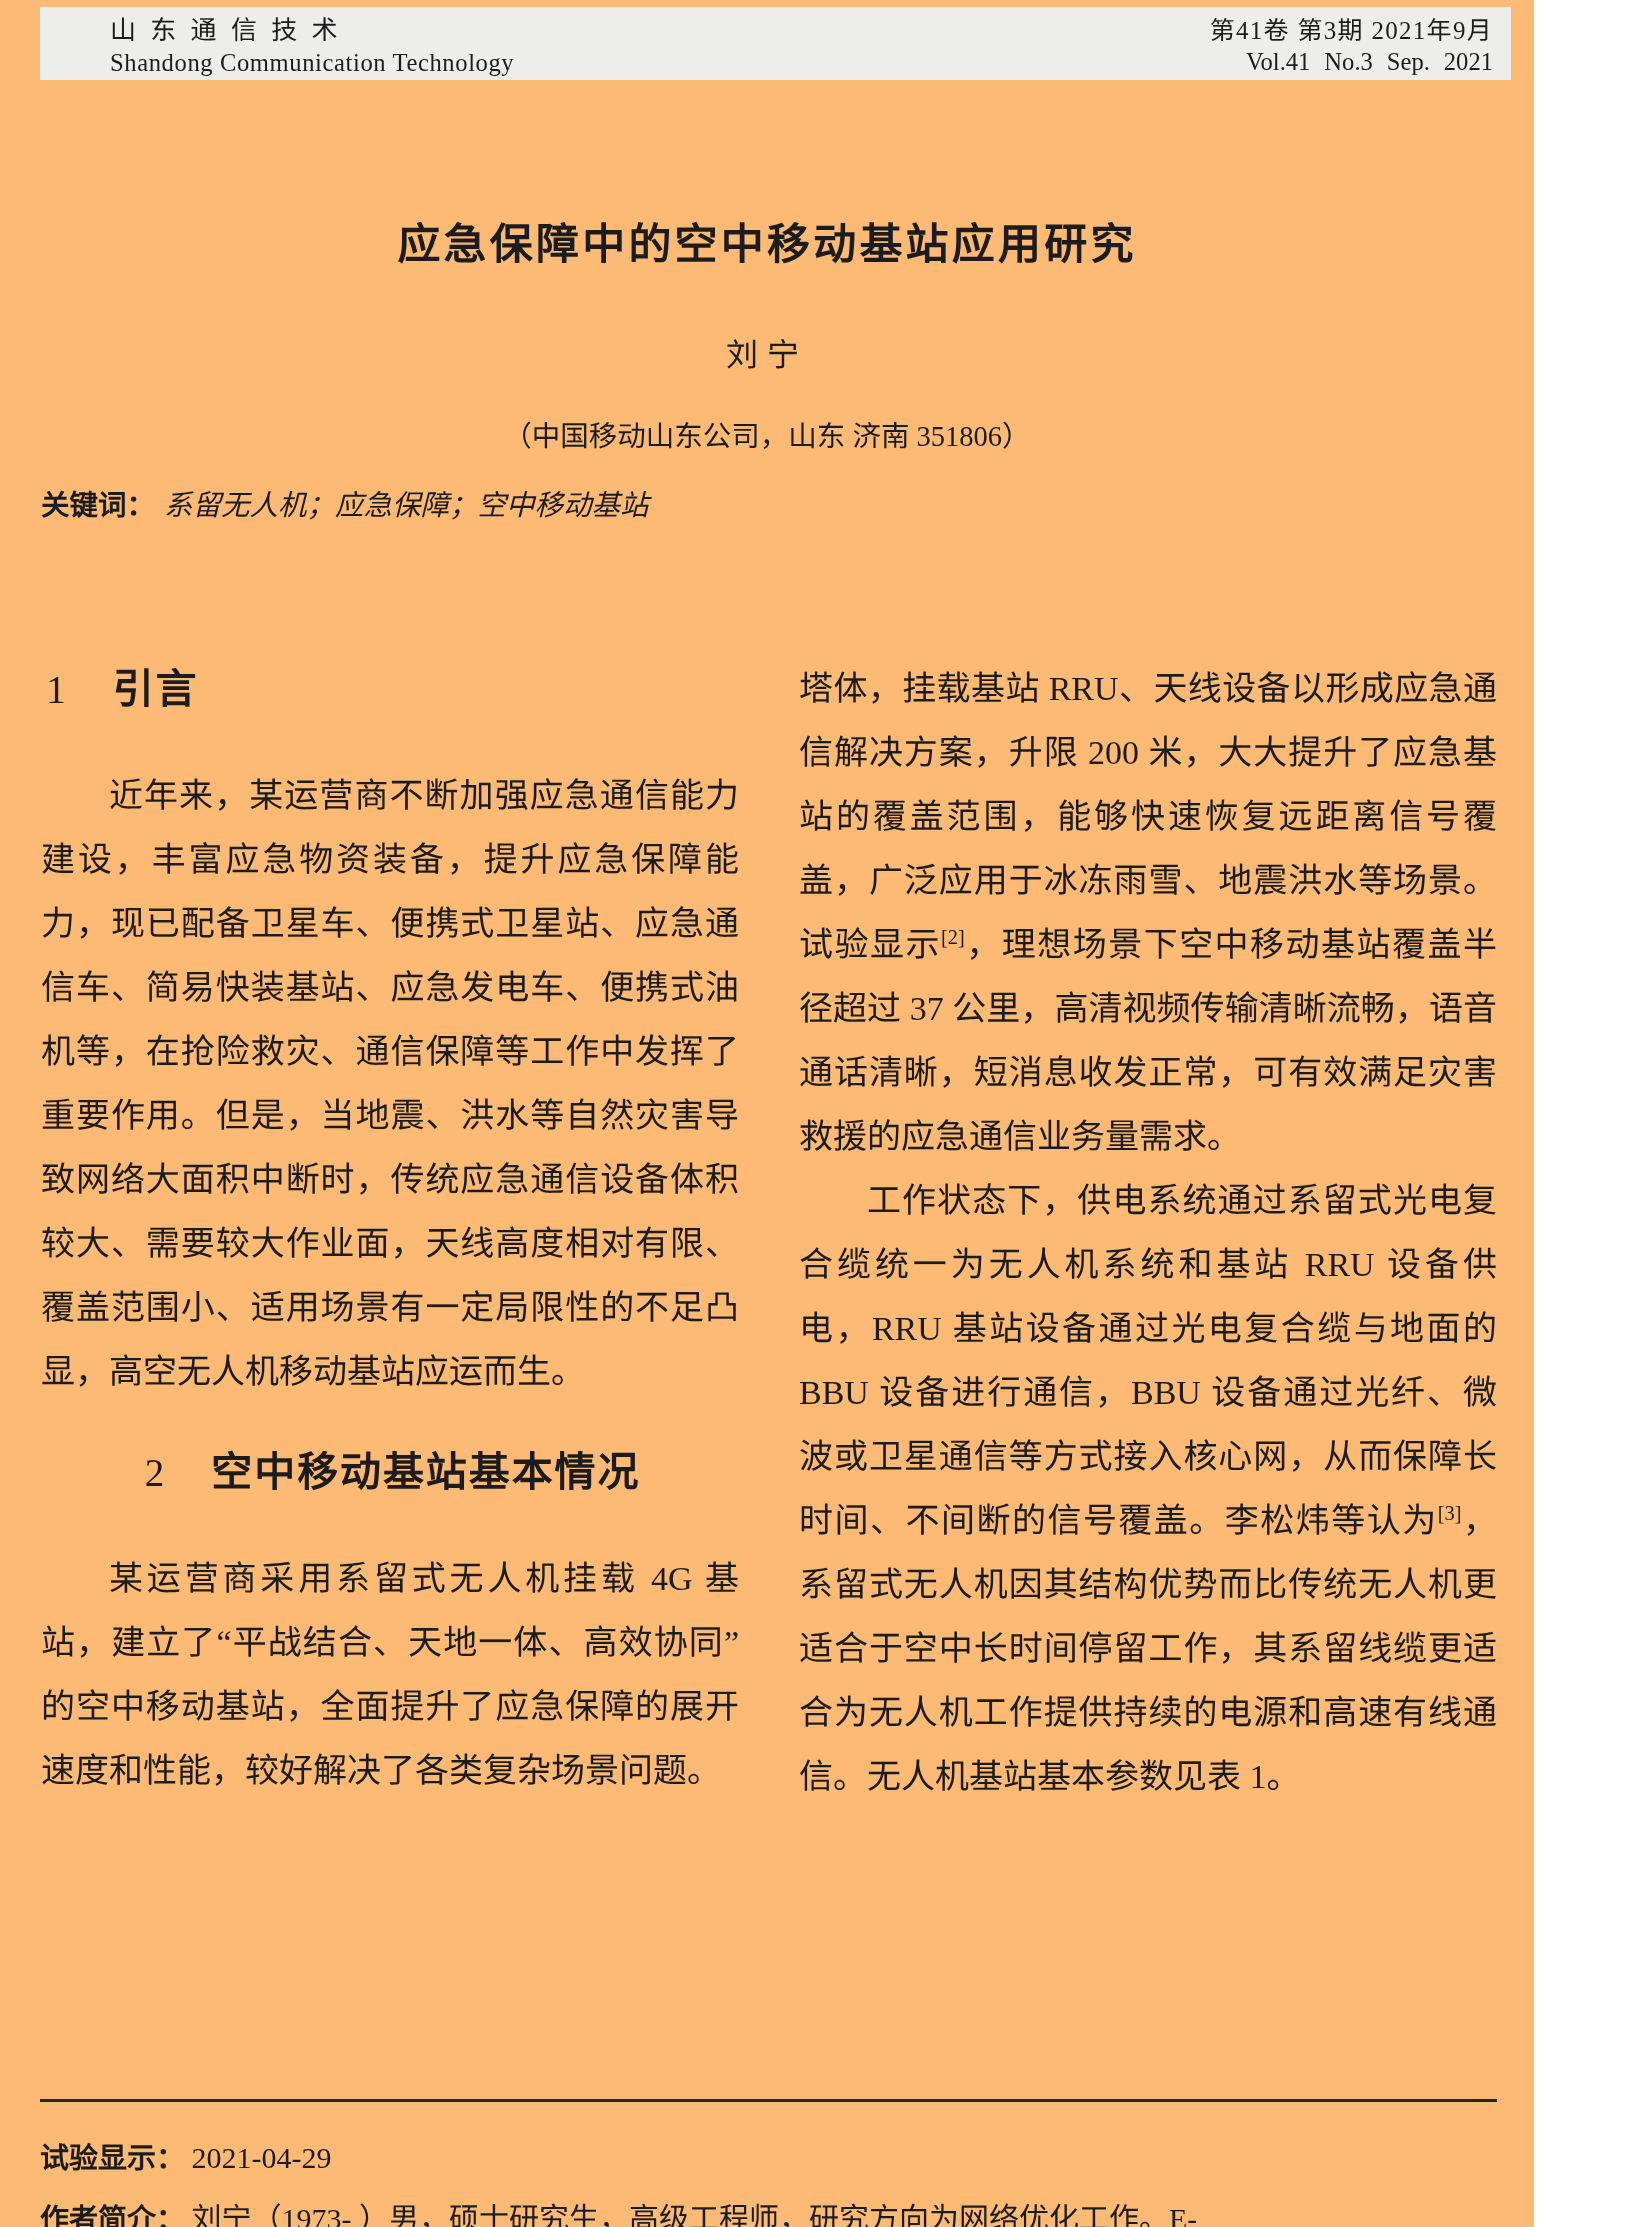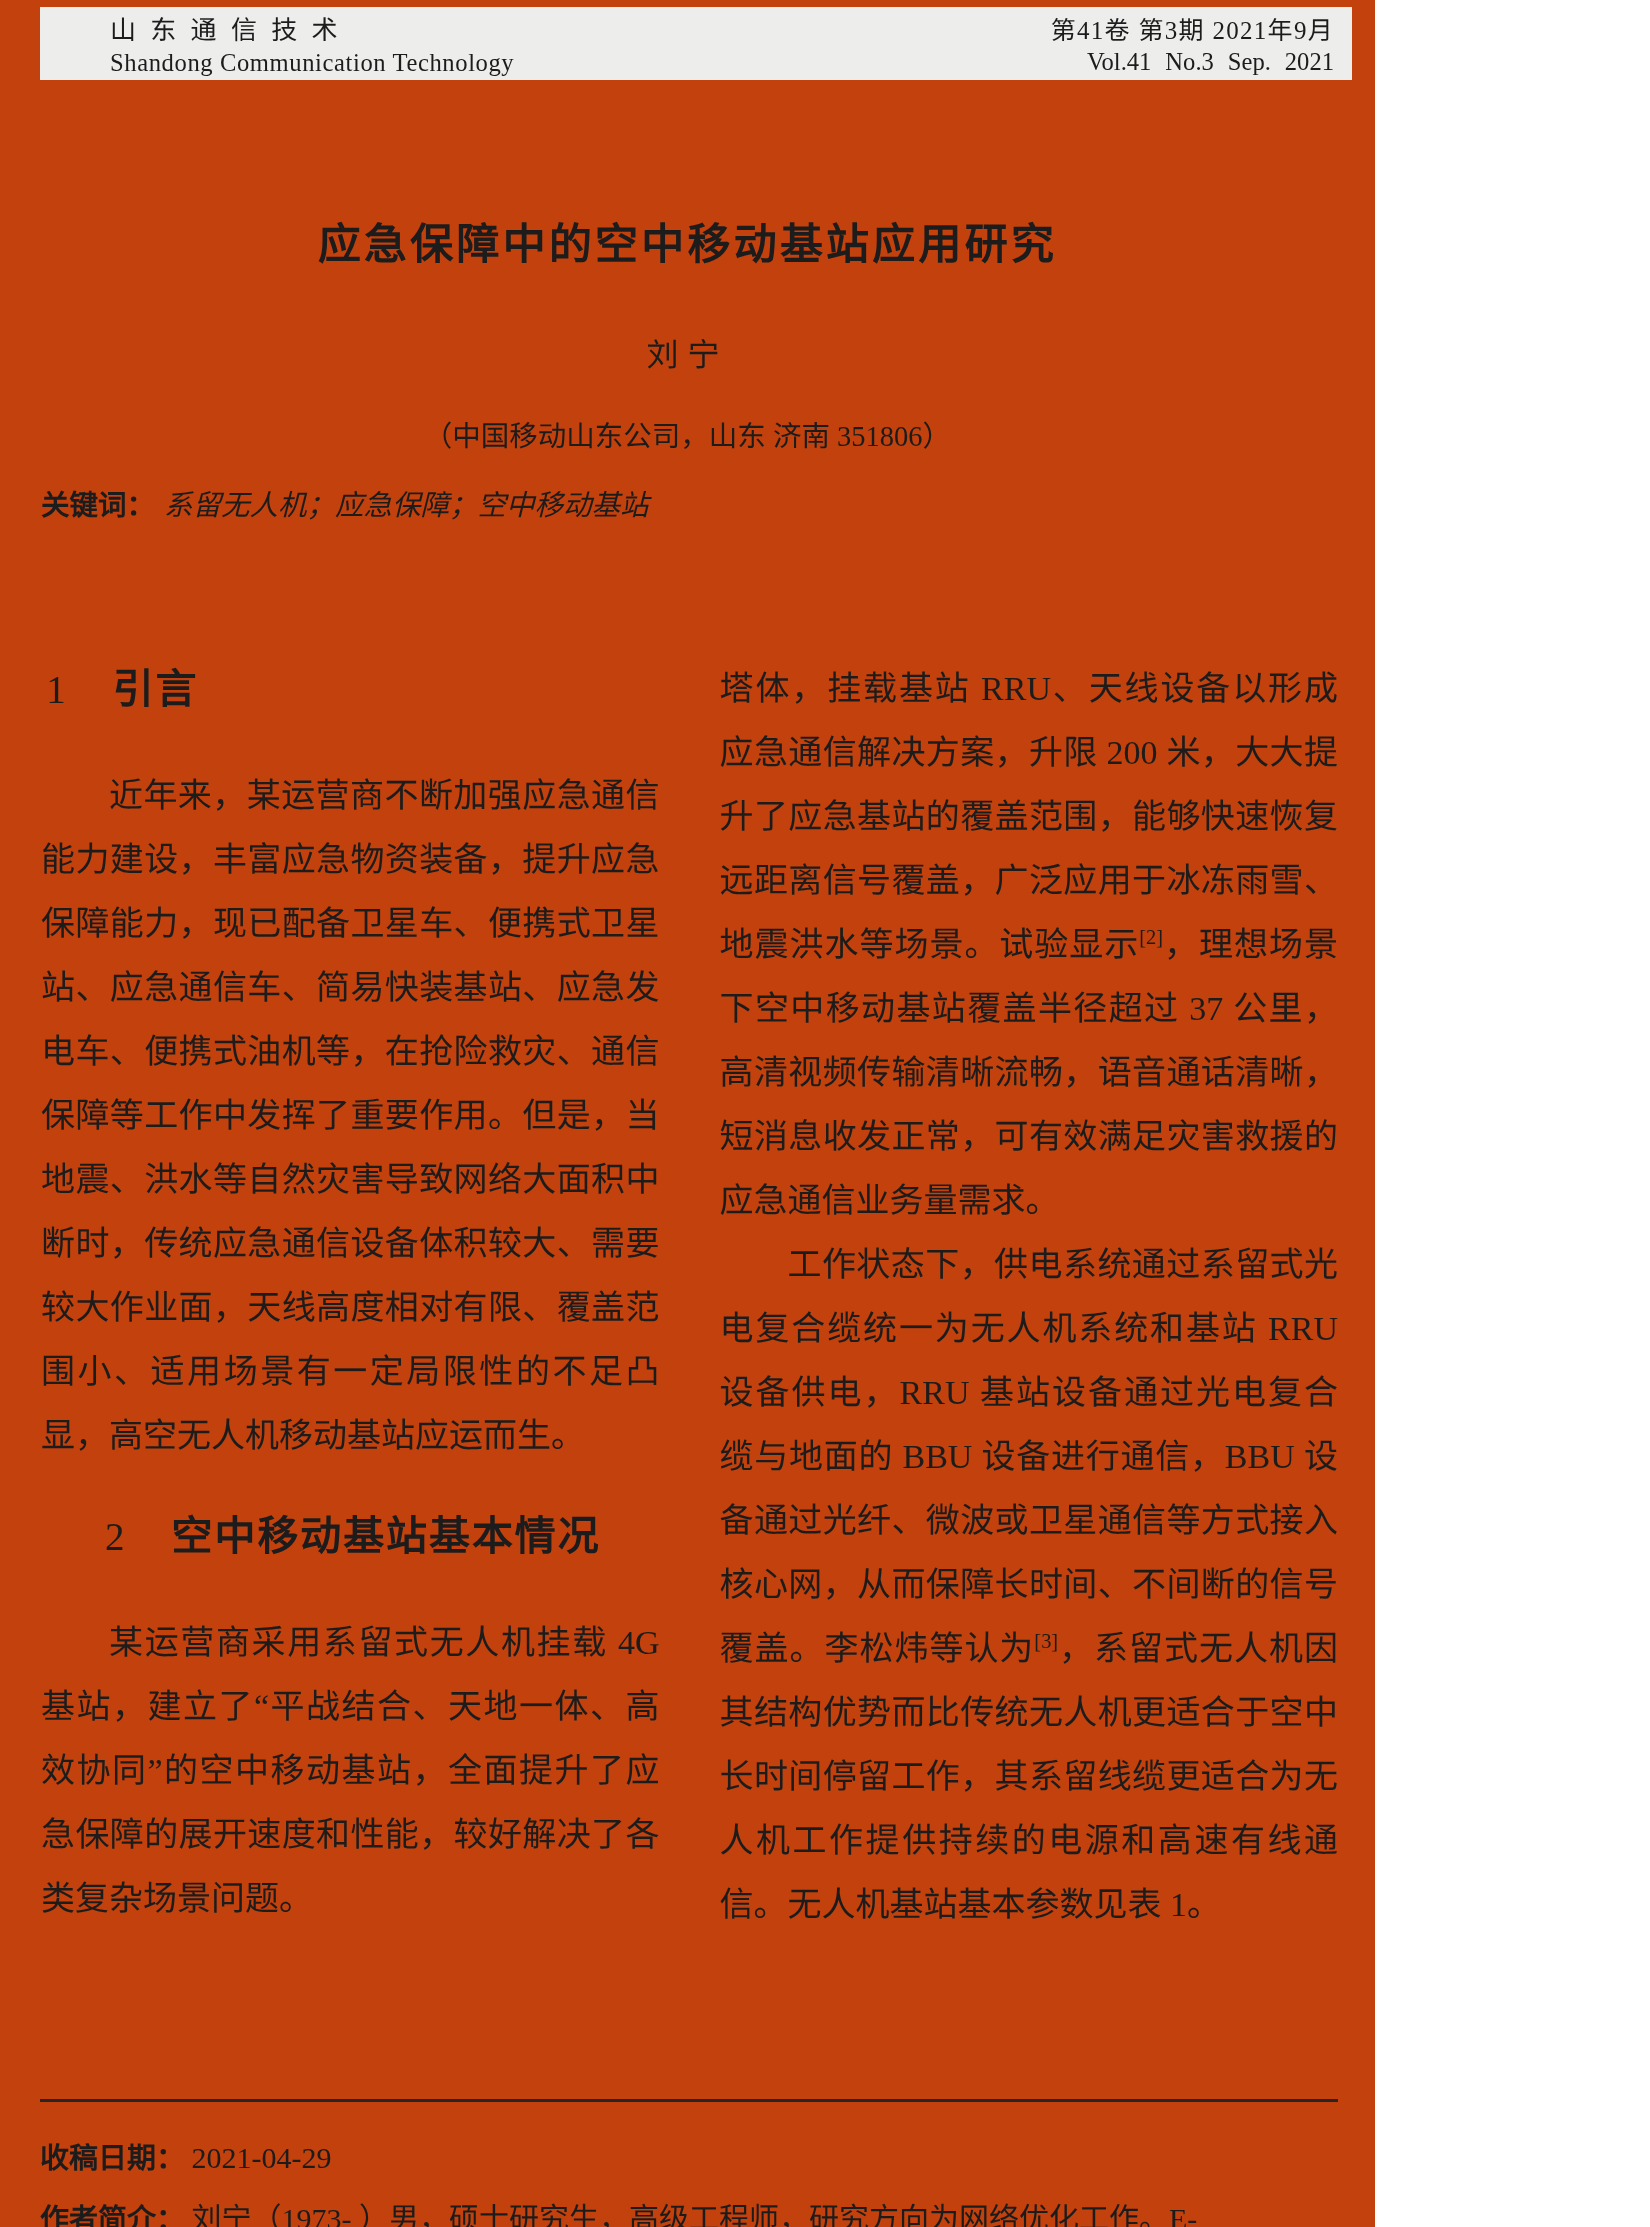--- a/index.html
+++ b/index.html
@@ -1,21 +1,21 @@
 <!DOCTYPE html>
 <html lang="zh-CN" style="font-size:10.4px"><head>
 <meta charset="utf-8">
 <style>
   html, body { margin: 0; padding: 0; }
   body { background: #ffffff; }
   .page {
     position: relative;
-    width: 1375px;
+    width: 1534px;
     height: 2227px;
-    background: #c2410c;
+    background: #fdba74;
     overflow: hidden;
     color: #1c1c1c;
     font-family: "Liberation Serif", "DejaVu Serif", serif;
   }
 
   
   .journal-bar {
     position: absolute;
     left: 40px; right: 23px; top: 6.5px;
     height: 73px;
@@ -156,21 +156,21 @@
     <div class="col">
       <p class="body"><span>塔体，挂载基站 RRU、天线设备以形成应急通信解决方案，升限 200 米，大大提升了应急基站的覆盖范围，能够快速恢复远距离信号覆盖，广泛应用于冰冻雨雪、地震洪水等场景。试验显示</span><sup>[2]</sup><span>，理想场景下空中移动基站覆盖半径超过 37 公里，高清视频传输清晰流畅，语音通话清晰，短消息收发正常，可有效满足灾害救援的应急通信业务量需求。</span></p>
       <p class="body indent"><span>工作状态下，供电系统通过系留式光电复合缆统一为无人机系统和基站 RRU 设备供电，RRU 基站设备通过光电复合缆与地面的 BBU 设备进行通信，BBU 设备通过光纤、微波或卫星通信等方式接入核心网，从而保障长时间、不间断的信号覆盖。李松炜等认为</span><sup>[3]</sup><span>，系留式无人机因其结构优势而比传统无人机更适合于空中长时间停留工作，其系留线缆更适合为无人机工作提供持续的电源和高速有线通信。无人机基站基本参数见表 1。</span></p>
     </div>
 
   </div>
 
   <footer class="page-footer">
     <div class="foot-rule"></div>
     <div class="foot-line">
-      <span class="label">收稿日期：</span><span>2021-04-29</span>
+      <span class="label">试验显示：</span><span>2021-04-29</span>
     </div>
     <div class="foot-line">
       <span class="label">作者简介：</span><span>刘宁（1973- ）男，硕士研究生，高级工程师，研究方向为网络优化工作。E-mail:liuning@sd.chinamobile.com</span>
     </div>
   </footer>
 
 </div>
 
 
 </body></html>

